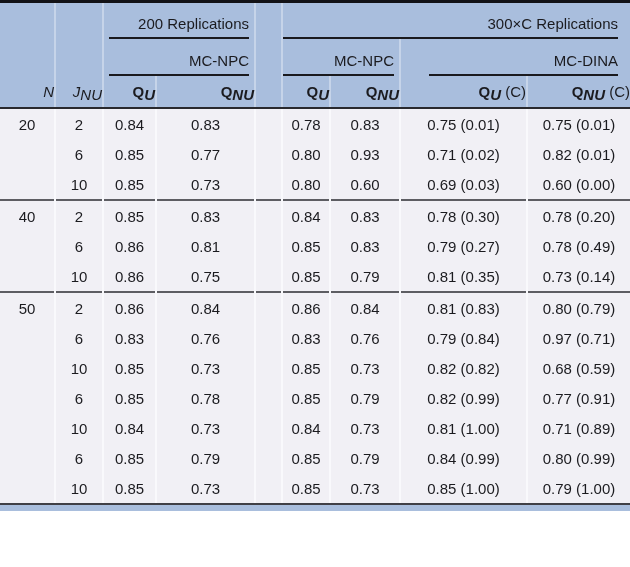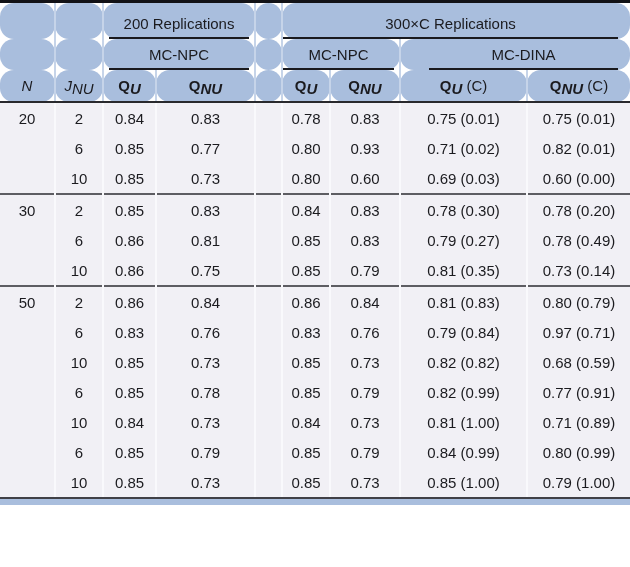--- a/index.html
+++ b/index.html
@@ -17,25 +17,24 @@
     width: 630px;
     border-collapse: collapse;
     table-layout: fixed;
   }
   
   thead th {
     background: #a9bedd;
     font-weight: 400;
     font-size: 15px;
     padding: 0;
-    text-align: center;
-    border-radius: 14px;
+    text-align: right;
   }
   tr.h1 th { height: 36px; vertical-align: bottom; }
-  tr.h2 th { height: 31px; vertical-align: bottom; }
+  tr.h2 th { height: 37px; vertical-align: bottom; }
   tr.h3 th { height: 31px; vertical-align: middle; border-bottom: 2px solid #29292d; }
   .rule {
     border-bottom: 2px solid #1a1a1e;
     padding-bottom: 5px;
   }
   .m-a { margin: 0 5px; }
   .m-b { margin: 0 12px 0 0; }
   .m-c { margin: 0 5px 0 0; }
   .m-d { margin: 0 12px 0 28px; }
   
@@ -148,21 +147,21 @@
     <td>10</td>
     <td>0.85</td>
     <td>0.73</td>
     <td></td>
     <td>0.80</td>
     <td>0.60</td>
     <td>0.69 (0.03)</td>
     <td>0.60 (0.00)</td>
   </tr>
         <tr class="group-start">
-    <td>30</td>
+    <td>40</td>
     <td>2</td>
     <td>0.85</td>
     <td>0.83</td>
     <td></td>
     <td>0.84</td>
     <td>0.83</td>
     <td>0.78 (0.30)</td>
     <td>0.78 (0.20)</td>
   </tr>
         <tr>

